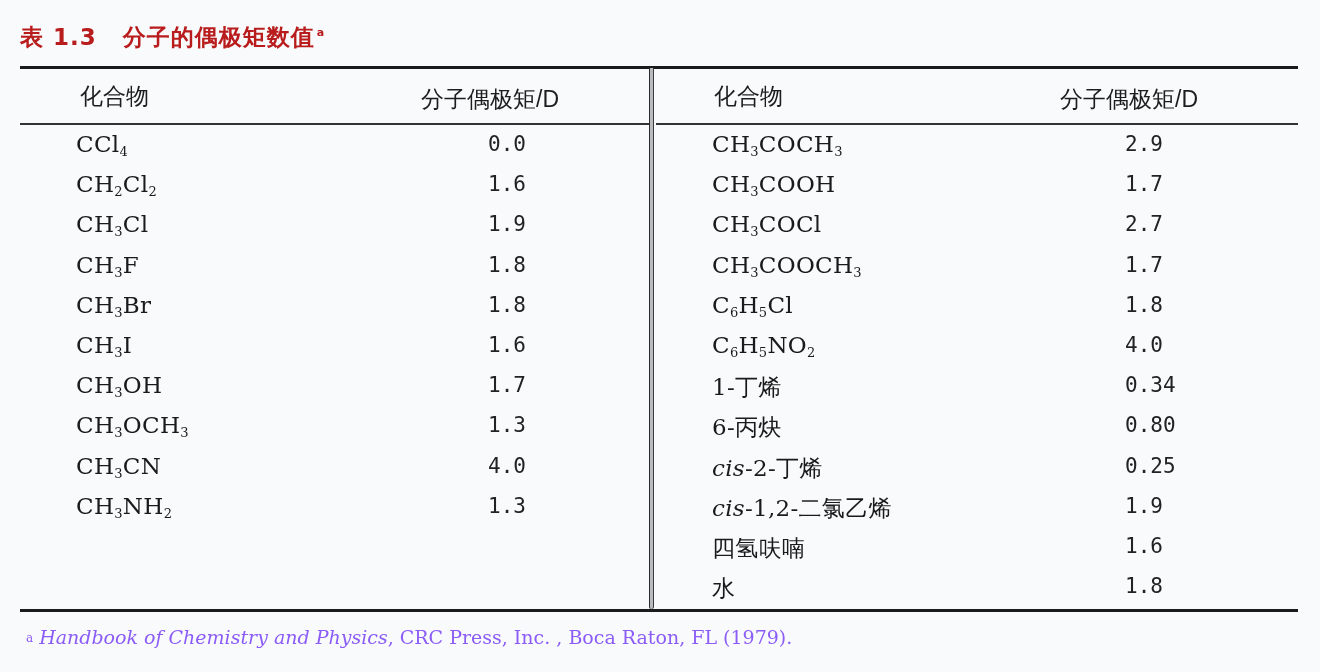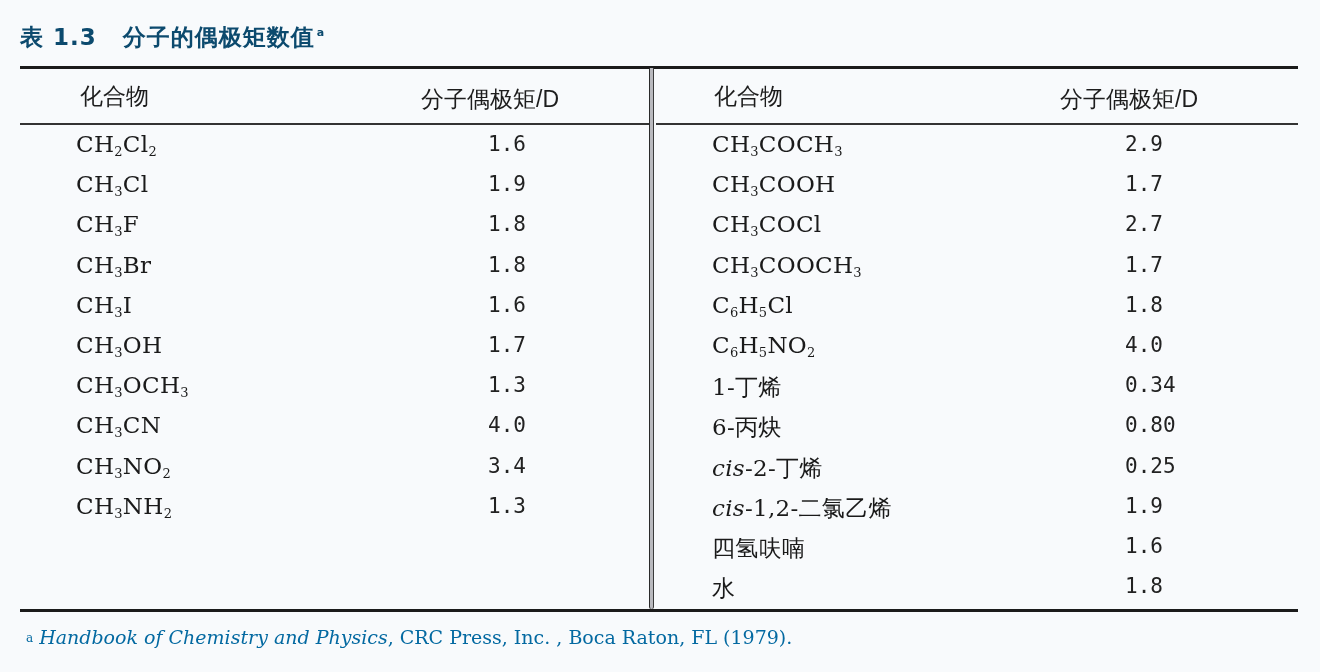--- a/index.html
+++ b/index.html
@@ -22,21 +22,21 @@
       background: #f8fafc;
     }
     .title {
       position: absolute;
       left: 20px;
       top: 22px;
       font-family: "DejaVu Sans", "Liberation Sans", sans-serif;
       font-weight: bold;
       font-size: 23px;
       letter-spacing: 1px;
-      color: #0c4a6e;
+      color: #b91c1c;
       white-space: nowrap;
     }
     .title .num { margin-right: 26px; }
     .title .mark {
       font-size: 11px;
       vertical-align: super;
       margin-left: 2px;
     }
     .rule {
       position: absolute;
@@ -109,21 +109,21 @@
       line-height: 0;
     }
     .cell-compound i { font-style: italic; }
 
     .footnote {
       position: absolute;
       left: 26px;
       top: 626px;
       font-size: 19px;
       white-space: nowrap;
-      color: #0369a1;
+      color: #8b5cf6;
     }
     .footnote .mark { font-size: 12px; margin-right: 6px; vertical-align: 2px; }
     .footnote .book { font-style: italic; }
 
     .watermark {
       position: absolute;
       left: 1040px;
       top: 588px;
       font-family: "DejaVu Sans", "Liberation Sans", sans-serif;
       font-size: 34px;
@@ -148,20 +148,24 @@
   <div class="rule bottom"></div>
   <div class="vdivider"></div>
 
   <div class="col left">
     <div class="hdr">
       <span class="h-compound">化合物</span>
       <span class="h-dipole">分子偶极矩/D</span>
     </div>
     <div class="rows">
         <div class="row">
+          <span class="cell-compound">CCl<sub>4</sub></span>
+          <span class="cell-value">0.0</span>
+        </div>
+        <div class="row">
           <span class="cell-compound">CH<sub>2</sub>Cl<sub>2</sub></span>
           <span class="cell-value">1.6</span>
         </div>
         <div class="row">
           <span class="cell-compound">CH<sub>3</sub>Cl</span>
           <span class="cell-value">1.9</span>
         </div>
         <div class="row">
           <span class="cell-compound">CH<sub>3</sub>F</span>
           <span class="cell-value">1.8</span>
@@ -178,24 +182,20 @@
           <span class="cell-compound">CH<sub>3</sub>OH</span>
           <span class="cell-value">1.7</span>
         </div>
         <div class="row">
           <span class="cell-compound">CH<sub>3</sub>OCH<sub>3</sub></span>
           <span class="cell-value">1.3</span>
         </div>
         <div class="row">
           <span class="cell-compound">CH<sub>3</sub>CN</span>
           <span class="cell-value">4.0</span>
-        </div>
-        <div class="row">
-          <span class="cell-compound">CH<sub>3</sub>NO<sub>2</sub></span>
-          <span class="cell-value">3.4</span>
         </div>
         <div class="row">
           <span class="cell-compound">CH<sub>3</sub>NH<sub>2</sub></span>
           <span class="cell-value">1.3</span>
         </div>
       </div>
   </div>
 
   <div class="col right">
     <div class="hdr">

